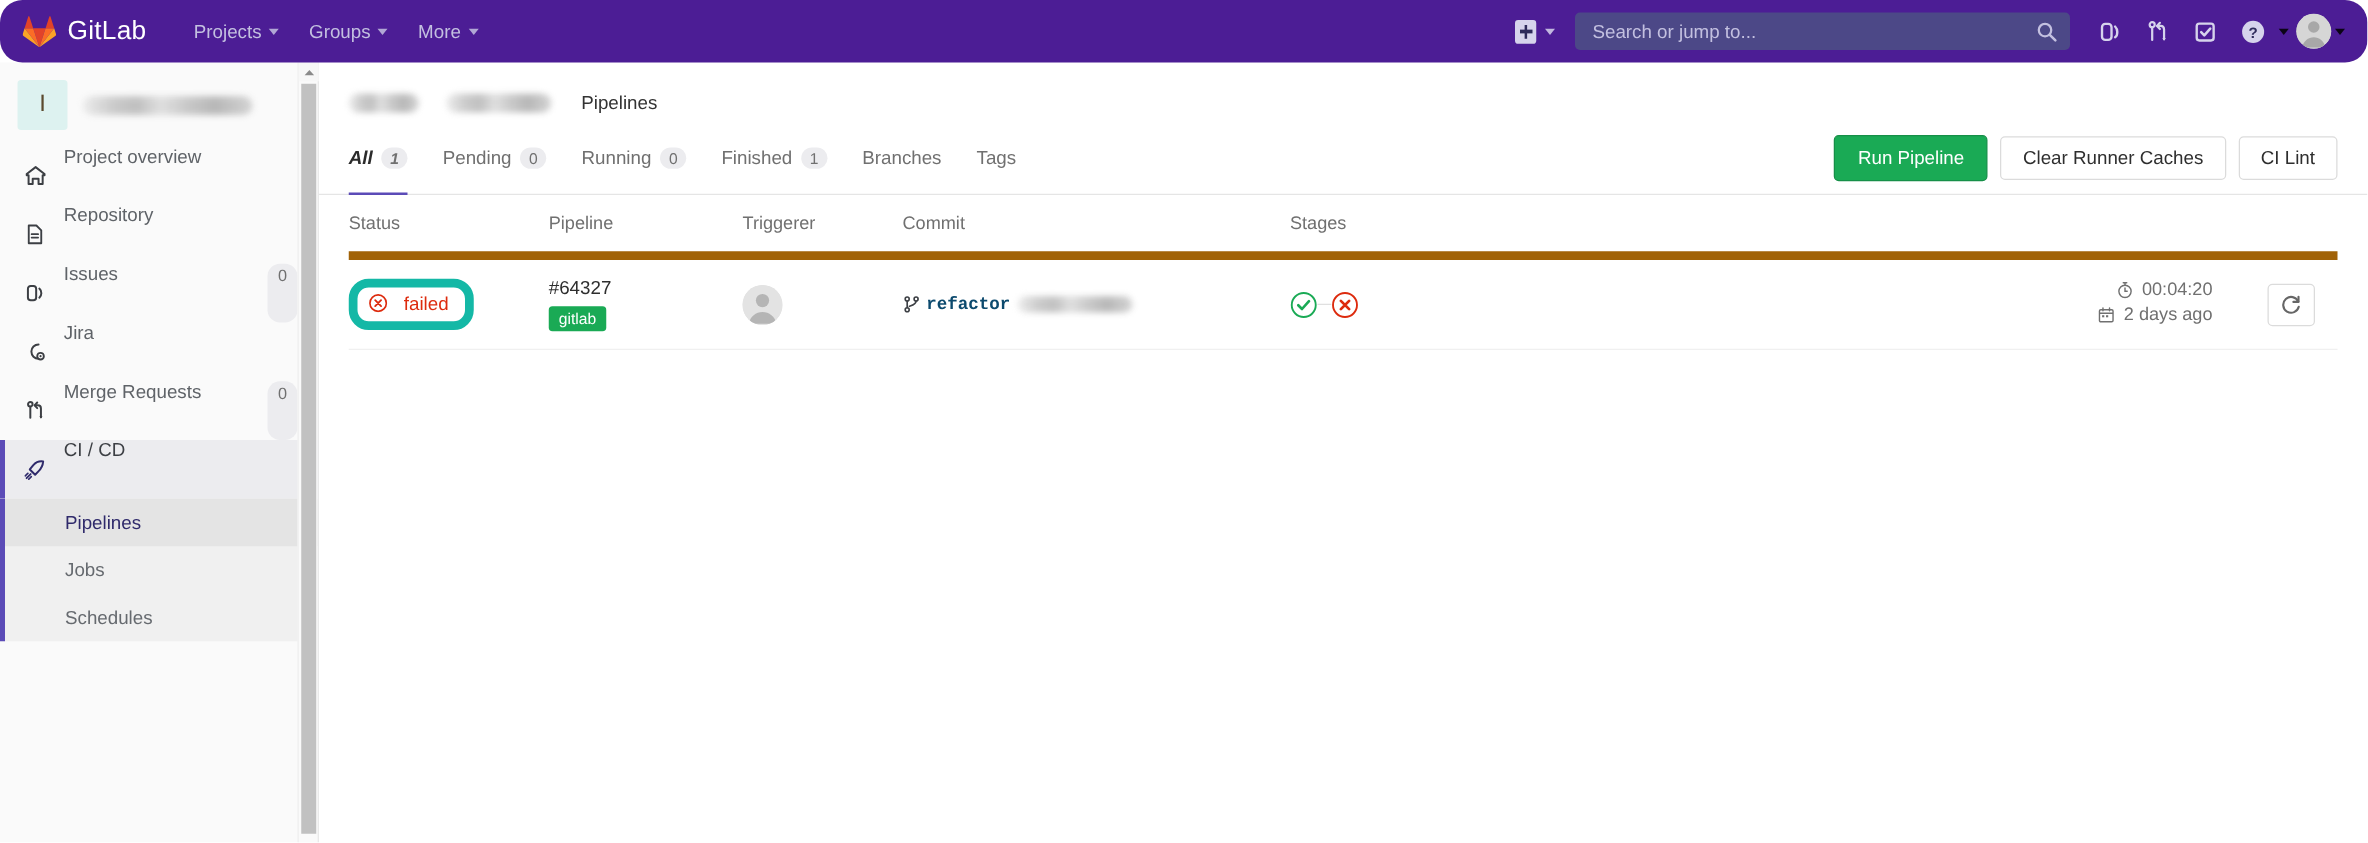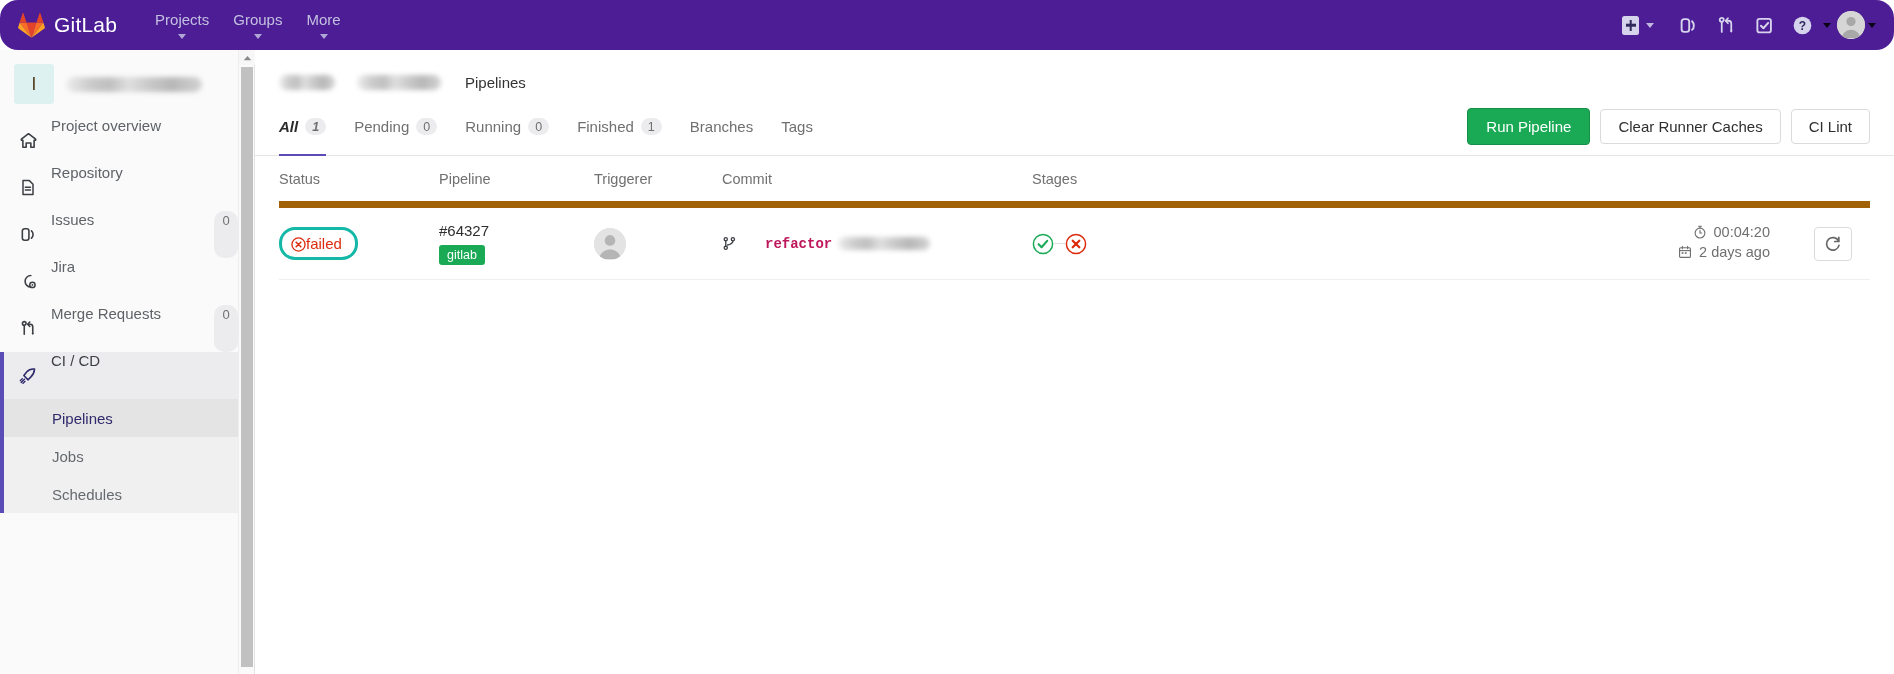--- a/index.html
+++ b/index.html
@@ -25,21 +25,20 @@
   }
   .brand { display: flex; align-items: center; gap: 9px; margin-right: 28px; }
   .tanuki { width: 27px; height: 26px; display:block; }
   .brand-name { color: #fff; font-size: 21px; letter-spacing: .2px; }
   .nav-links { display: flex; align-items: center; gap: 4px; }
   .nav-link {
     color: #c3c0e0; font-size: 15px;
     padding: 6px 10px; border-radius: 3px;
     display: flex; align-items: center; gap: 6px; cursor: pointer;
     white-space: nowrap;
-    flex-direction: column;
   }
   .caret {
     width: 0; height: 0;
     border-left: 4.5px solid transparent;
     border-right: 4.5px solid transparent;
     border-top: 5px solid currentColor;
     opacity: .85;
   }
   .nav-right { margin-left: auto; display: flex; align-items: center; gap: 2px; }
   .plus-btn {
@@ -212,38 +211,38 @@
   .c-trigger { width: 128px; }
   .c-commit  { width: 310px; }
   .c-stages  { width: 230px; }
   .c-meta    { flex:1; }
   .trow {
     display:flex; align-items:center;
     min-height: 72px;
     border-bottom: 1px solid #f0f0f0;
   }
   .status-pill {
-    display:inline-flex; align-items:flex-end; gap:0;
-    border: 3px solid #14b8a6; color:#dd2b0e;
+    display:inline-flex; align-items:flex-start; gap:13px;
+    border: 7px solid #14b8a6; color:#dd2b0e;
     border-radius: 16px; padding: 5px 13px 5px 9px;
     font-size: 15px; background:#fff; cursor:pointer;
   }
   .pip-id { font-size: 15px; color:#2e2e2e; cursor:pointer; }
   .latest-badge {
     display:inline-block; margin-top: 6px;
     background:#1aaa55; color:#fff; font-size: 12.5px;
     border-radius:3px; padding: 3px 8px; line-height:1.15;
   }
   .avatar-user {
     width:32px; height:32px; border-radius:50%;
     background:#e0e0e0; overflow:hidden; position:relative; display:block;
   }
   .branch-line { display:flex; align-items:center; gap:4px; }
   .branch-name {
-    font-family:"Liberation Mono", monospace; font-size: 14px; font-weight:700; color:#be185d;margin-left:24px;
+    font-family:"Liberation Mono", monospace; font-size: 14px; font-weight:700; color:#0c4a6e;
   }
   .commit-blur { width: 92px; height:13px; margin-left:2px; }
   .commit-msg { font-size: 15px; color:#4a4a4a; margin-top:6px; cursor:pointer; }
   .stages { display:flex; align-items:center; }
   .stage-ico { width:22px; height:22px; cursor:pointer; display:block;}
   .stage-link { width: 11px; height:1.5px; background:#e0e0e0; }
   .meta-wrap { display:flex; align-items:center; justify-content:flex-end; gap: 44px; padding-right: 18px; }
   .meta-lines { text-align:right; font-size: 14.5px; color:#707070; }
   .meta-line { display:flex; align-items:center; justify-content:flex-end; gap:7px; margin-bottom:4px; }
   .retry-btn {
@@ -284,20 +283,27 @@
     </div>
   </div>
 
   <div class="nav-right">
 
     <div class="plus-btn">
       <span class="plus-square"></span>
       <span class="caret"></span>
     </div>
 
+    <div class="searchbox">
+      <span class="ph">Search or jump to...</span>
+      <svg width="17" height="17" viewBox="0 0 16 16">
+        <circle cx="6.6" cy="6.6" r="4.7" fill="none" stroke="#c3c0e0" stroke-width="1.7"></circle>
+        <line x1="10.2" y1="10.2" x2="14.4" y2="14.4" stroke="#c3c0e0" stroke-width="1.9" stroke-linecap="round"></line>
+      </svg>
+    </div>
 
     <div class="icon-btn">
       <svg width="19" height="19" viewBox="0 0 16 16">
         <rect x="2.2" y="2.6" width="6.4" height="10.8" rx="2.2" fill="none" stroke="#d6d3ec" stroke-width="1.6"></rect>
         <path d="M11 4.4c1 1 1.5 2.3 1.5 3.6S12 11 11 11.6" fill="none" stroke="#d6d3ec" stroke-width="1.6" stroke-linecap="round"></path>
       </svg>
     </div>
 
     <div class="icon-btn">
       <svg width="19" height="19" viewBox="0 0 16 16">

